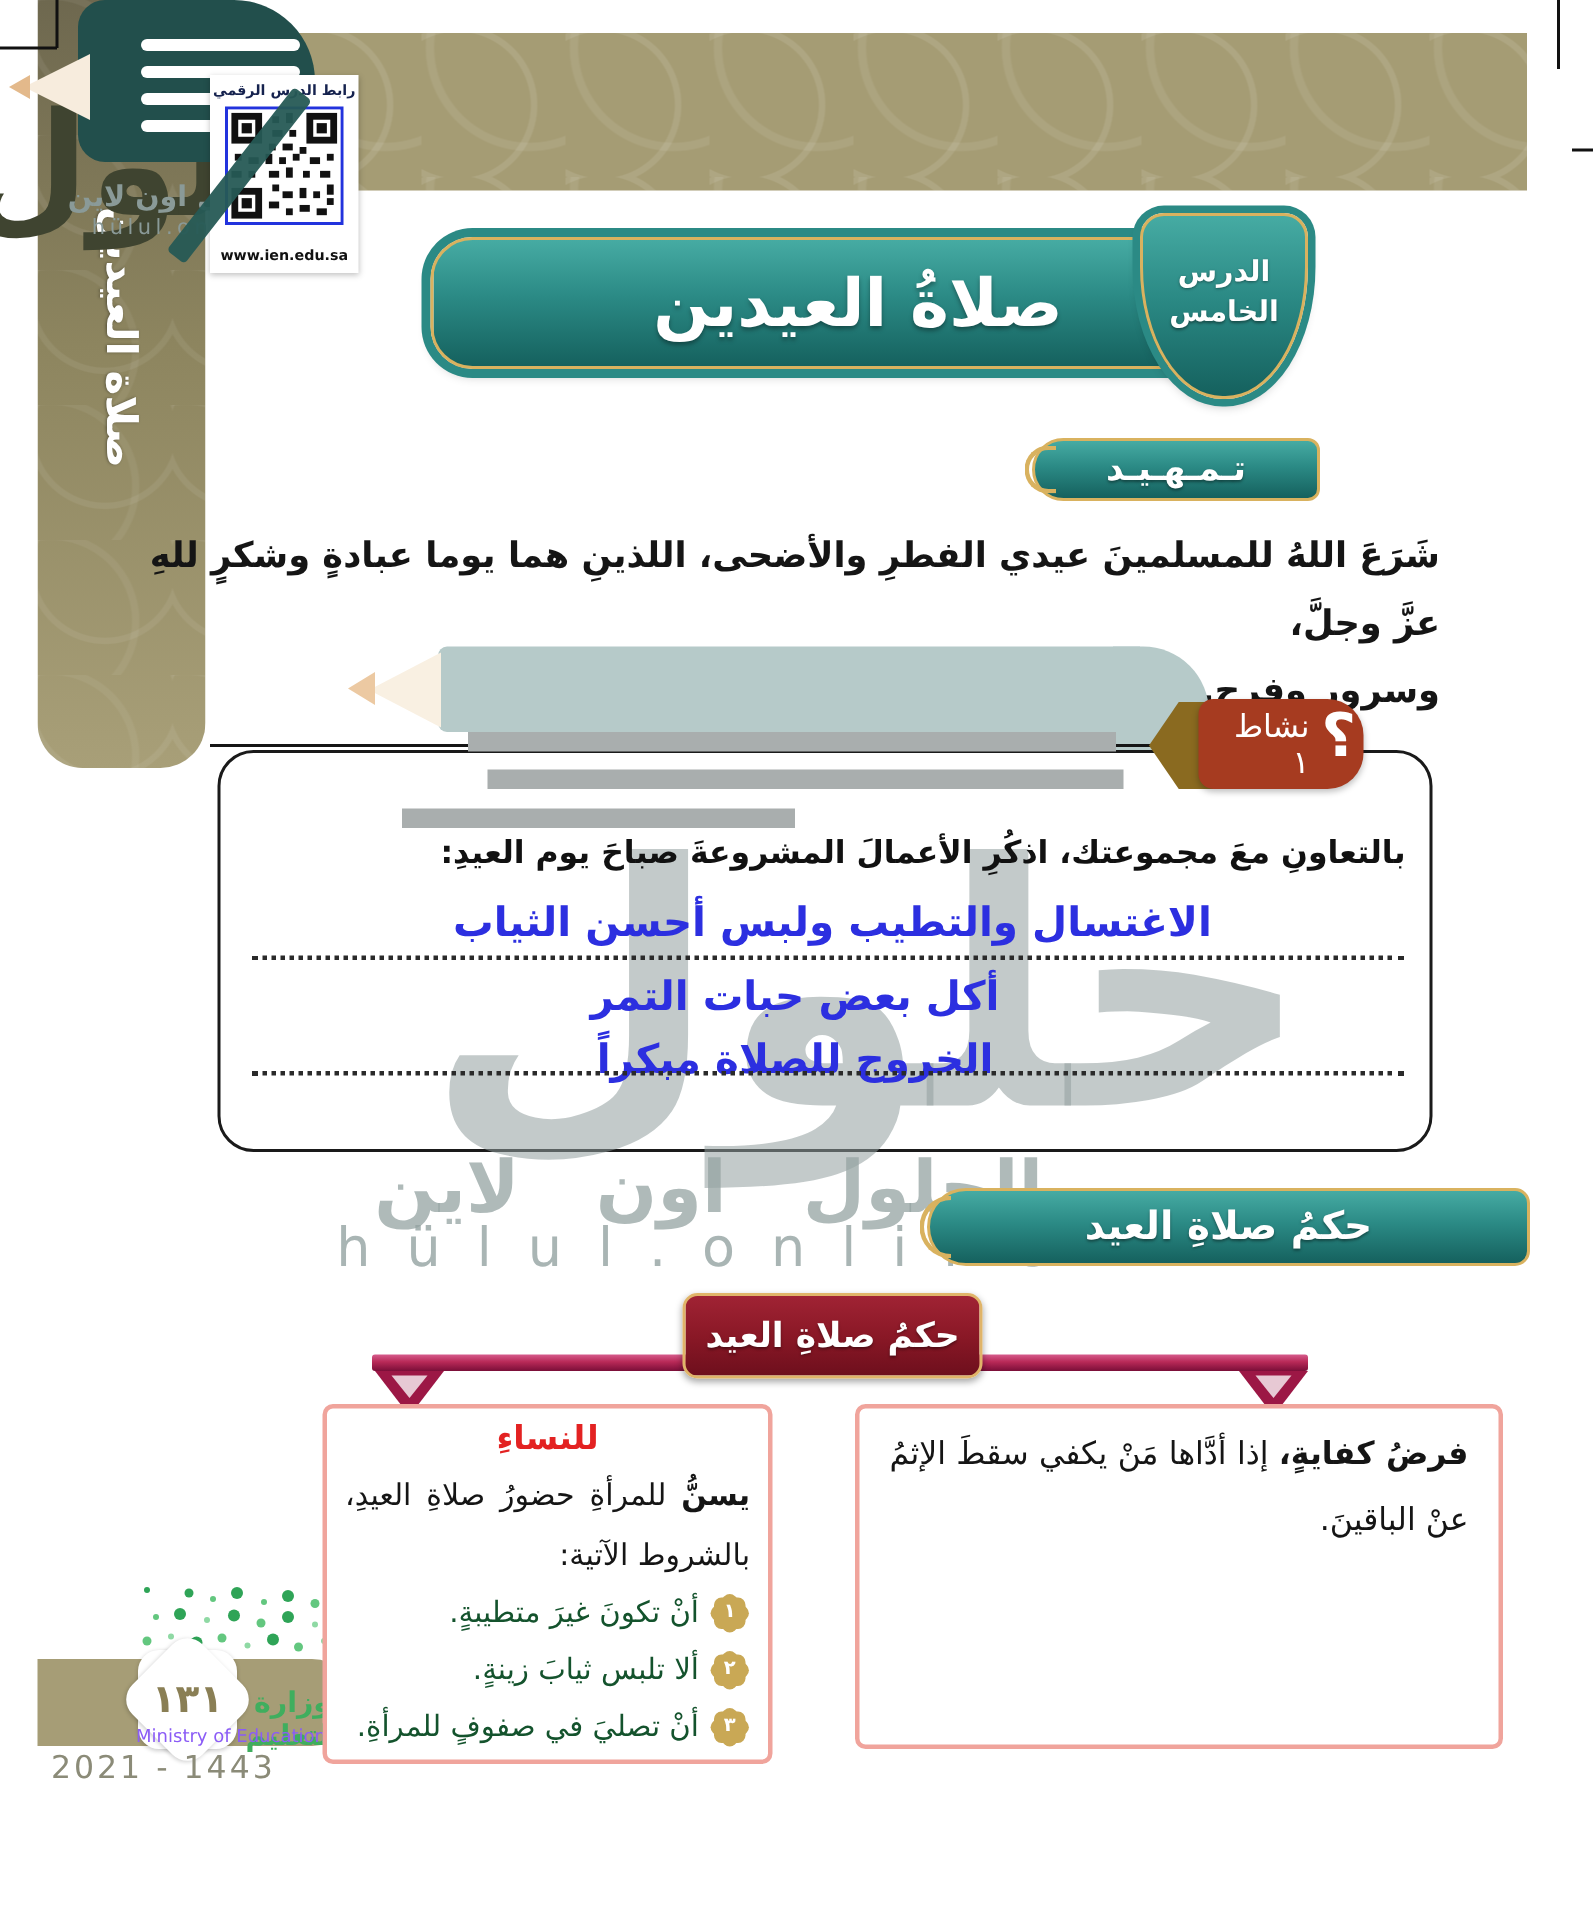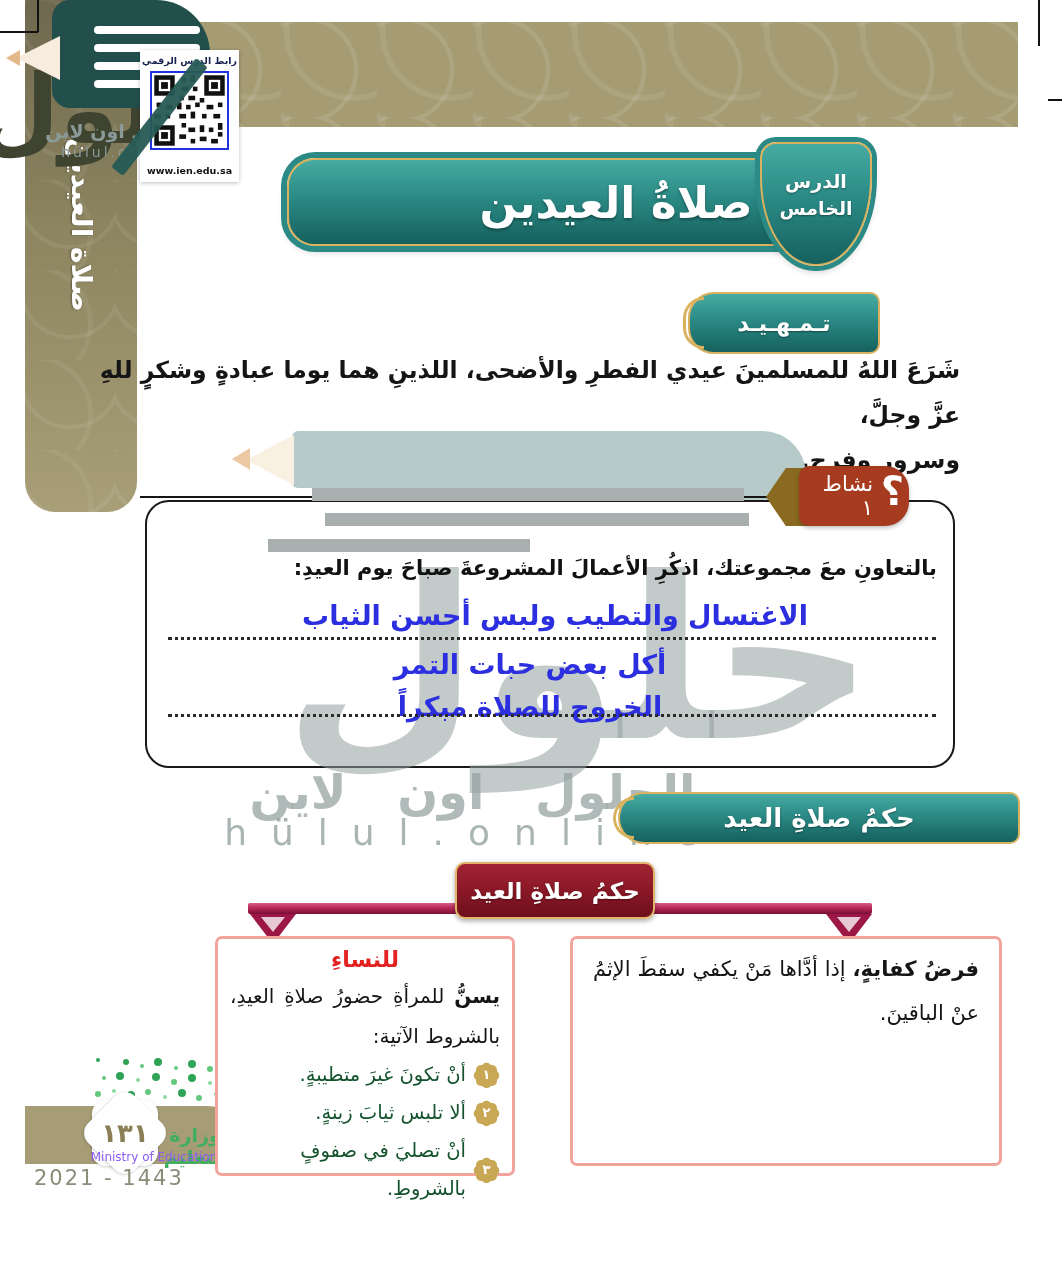--- a/index.html
+++ b/index.html
@@ -50,26 +50,26 @@
   .qr-box{position:absolute;top:21px;left:10px;width:79px;height:79px;border:2px solid #2233dd;box-sizing:border-box;background:#fff;}
   .qr-url{position:absolute;bottom:6px;left:0;width:100%;text-align:center;font-size:9.5px;font-weight:bold;color:#111;}
   .qr-slash{left:152px;top:48px;width:15px;height:138px;background:#265a55;transform:rotate(38deg);z-index:5;opacity:.95;border-radius:3px;}
 
   
   .mark{background:#111;z-index:9;}
 
   
   .teal{background:linear-gradient(180deg,#46aba3 0%,#2b8a85 45%,#15615e 100%);border:2px solid #d9b25f;box-sizing:border-box;}
   .title-banner{left:287px;top:158px;width:570px;height:88px;border-radius:28px;z-index:2;box-shadow:0 0 0 6px #2b8a85,0 4px 8px rgba(0,0,0,.3);}
-  .title-banner .txt{width:100%;height:100%;display:flex;align-items:center;justify-content:center;color:#fff;font-size:44px;font-weight:bold;direction:rtl;text-shadow:0 2px 3px rgba(0,0,0,.35);padding-left:44px;}
+  .title-banner .txt{width:100%;height:100%;display:flex;align-items:center;justify-content:center;color:#fff;font-size:44px;font-weight:bold;direction:rtl;text-shadow:0 2px 3px rgba(0,0,0,.35);}
   .lesson-badge{left:760px;top:142px;width:112px;height:124px;border-radius:16px 16px 55px 55px / 16px 16px 88px 88px;z-index:3;box-shadow:0 0 0 5px #2b8a85,0 4px 8px rgba(0,0,0,.3);}
   .lesson-badge .txt{width:100%;padding-top:24px;text-align:center;color:#fff;font-size:19px;font-weight:bold;direction:rtl;line-height:27px;text-shadow:0 1px 2px rgba(0,0,0,.4);}
   .side-banner{border-radius:26px 10px 10px 26px;z-index:6;}
   .side-banner::before{content:"";position:absolute;left:-7px;top:3px;bottom:3px;width:18px;border:3px solid #d9b25f;border-right:none;border-radius:22px 0 0 22px;}
-  .tamheed{left:688px;top:292px;width:192px;height:62px;}
+  .tamheed{left:688px;top:292px;width:192px;height:42px;}
   .tamheed .txt,.hukm .txt{width:100%;height:100%;display:flex;align-items:center;justify-content:center;color:#fff;font-weight:bold;direction:rtl;text-shadow:0 1px 2px rgba(0,0,0,.4);}
   .tamheed .txt{font-size:23px;letter-spacing:1px;}
   .hukm{left:618px;top:792px;width:402px;height:52px;}
   .hukm .txt{font-size:26px;}
 
   
   .intro-text{left:80px;top:348px;width:880px;direction:rtl;text-align:right;font-size:23.5px;font-weight:bold;color:#151515;line-height:45px;white-space:pre-line;z-index:2;}
 
   
   .wm-bar{left:292px;top:431px;width:468px;height:57px;background:#b6cac9;border-radius:6px 0 0 6px;z-index:2;}
@@ -277,21 +277,21 @@
   <div class="cond-row">
     <span class="star">
         <span>٢</span>
       </span>
     <span class="cond-text">ألا تلبس ثيابَ زينةٍ.</span>
   </div>
   <div class="cond-row">
     <span class="star">
         <span>٣</span>
       </span>
-    <span class="cond-text">أنْ تصليَ في صفوفٍ بالشروطِ.</span>
+    <span class="cond-text">أنْ تصليَ في صفوفٍ للمرأةِ.</span>
   </div>
 </div>
 
 <div class="abs rule-box box-men">
   <div class="rule-text"><span class="lead">فرضُ كفايةٍ،</span><span> إذا أدَّاها مَنْ يكفي سقطَ الإثمُ عنْ الباقينَ.</span></div>
 </div>
 
 <div class="abs ministry-dots"></div>
 <div class="abs footer-tab"></div>
 <div class="abs page-star">

